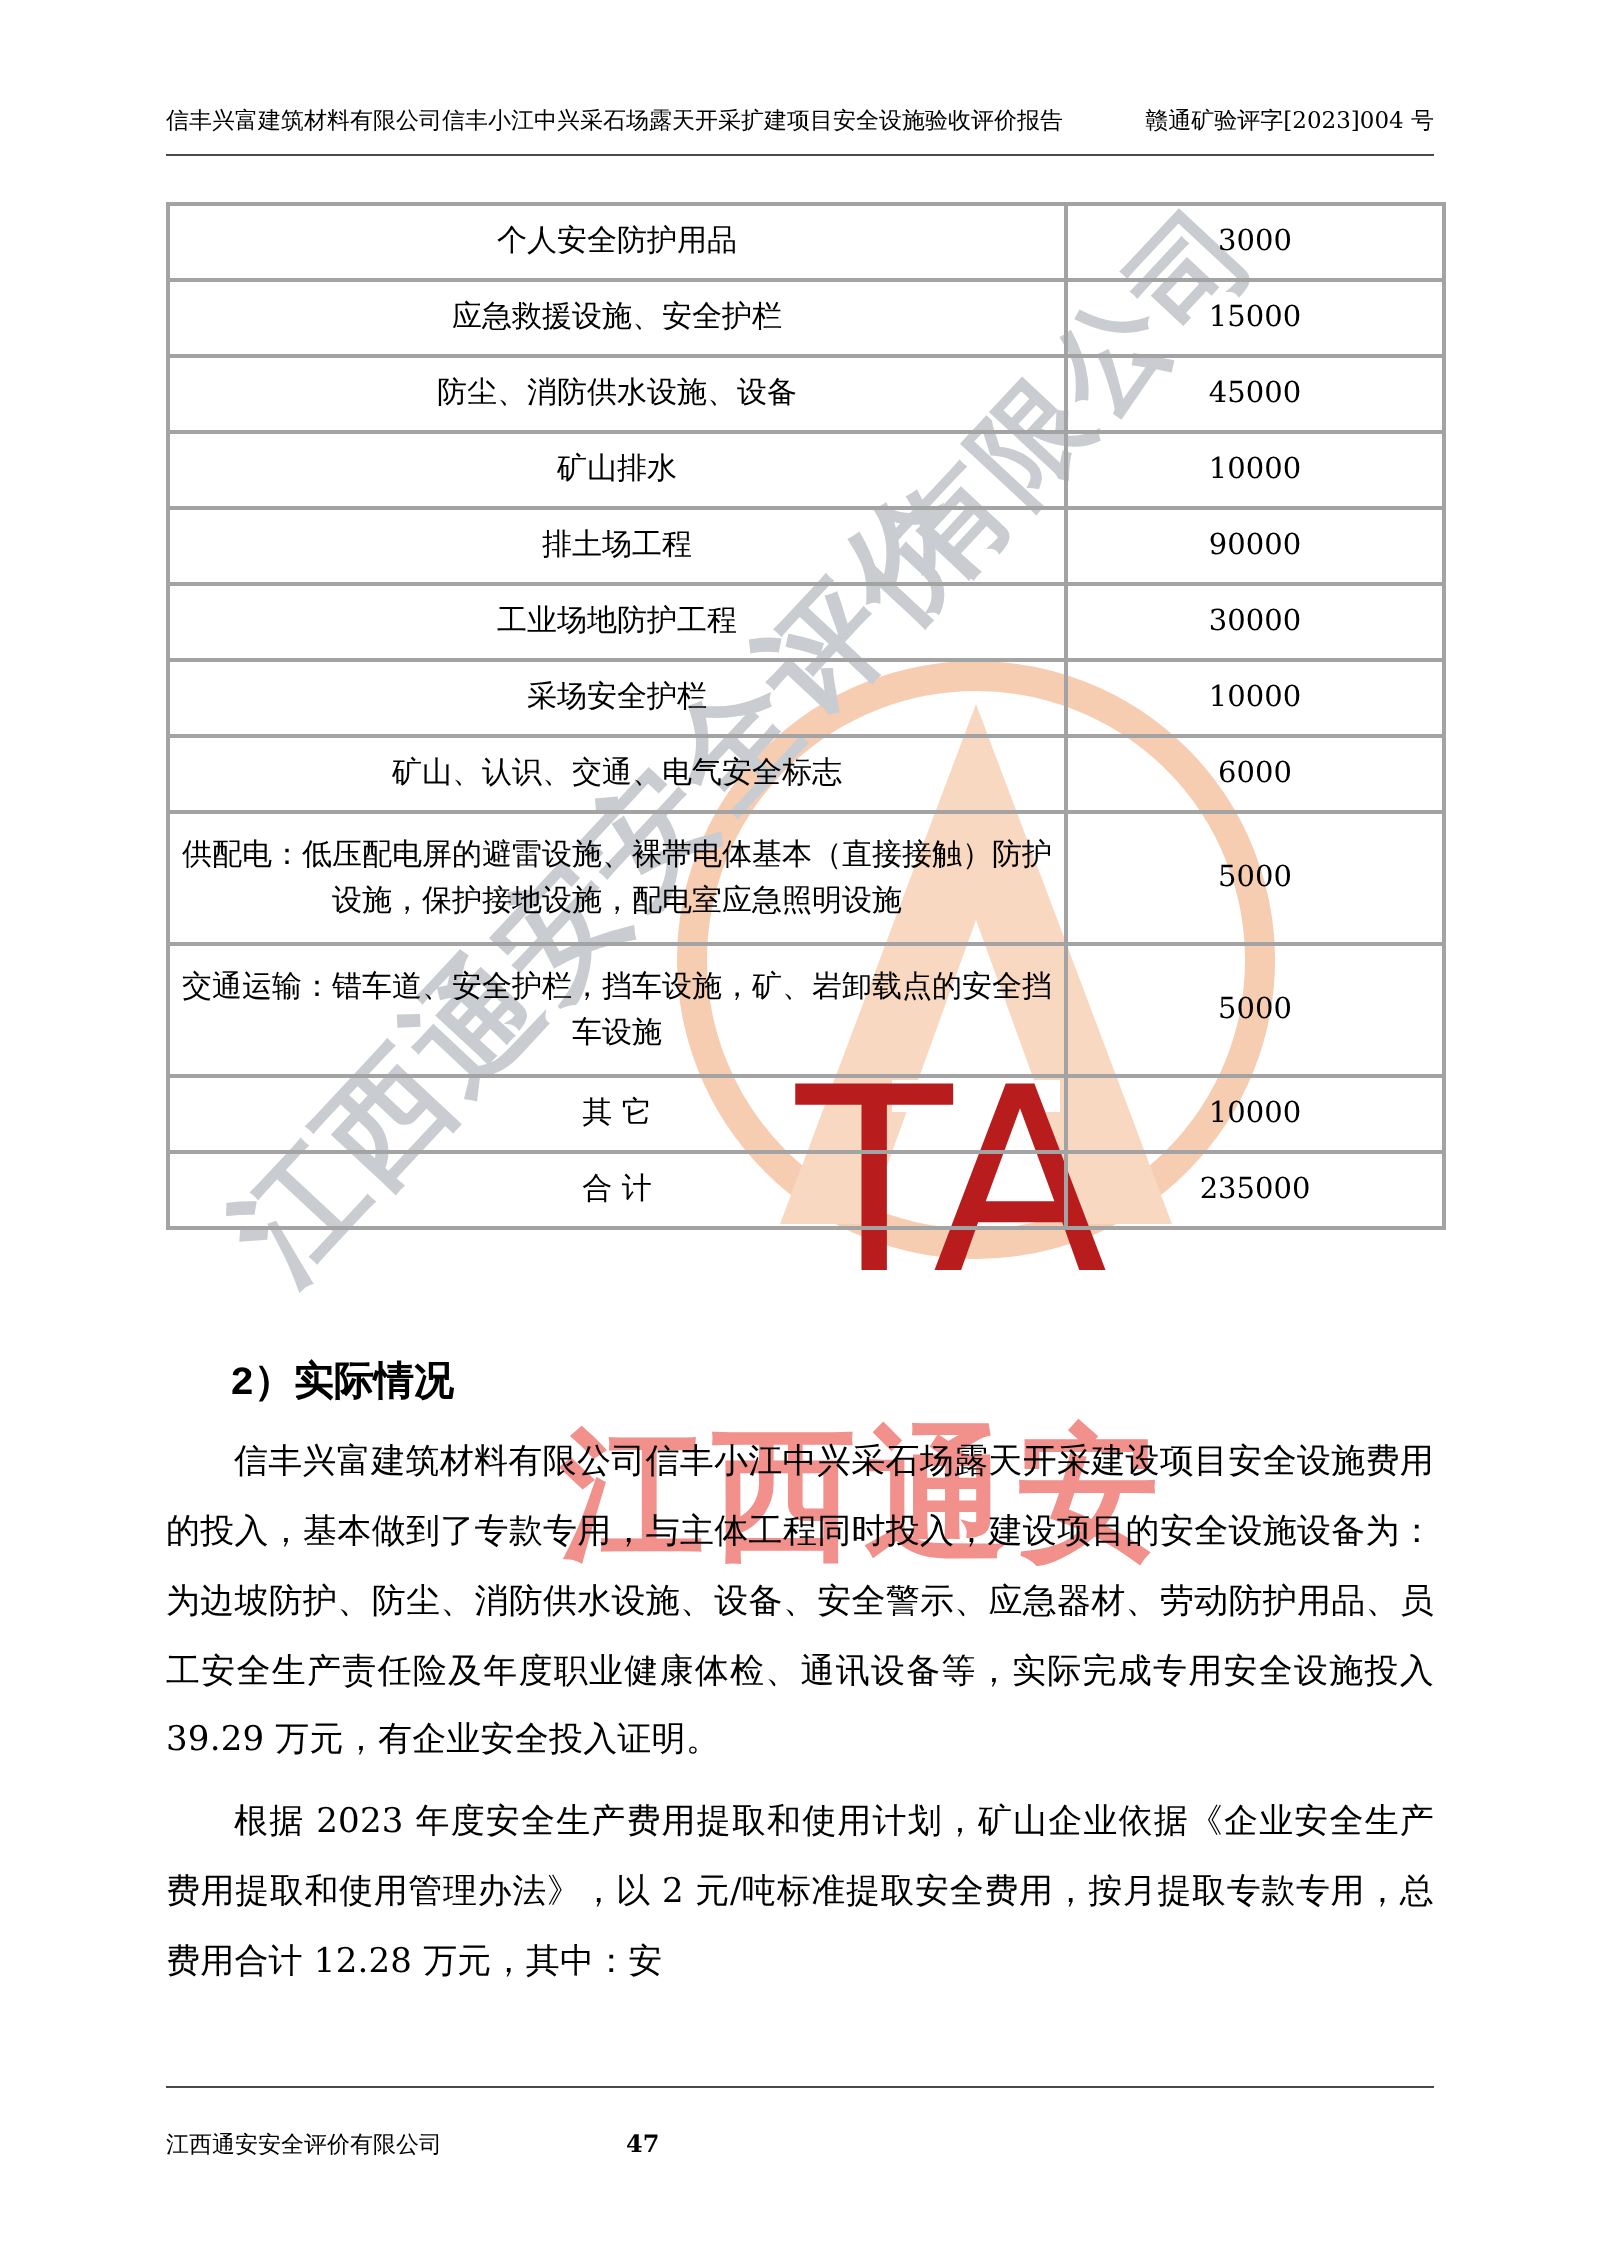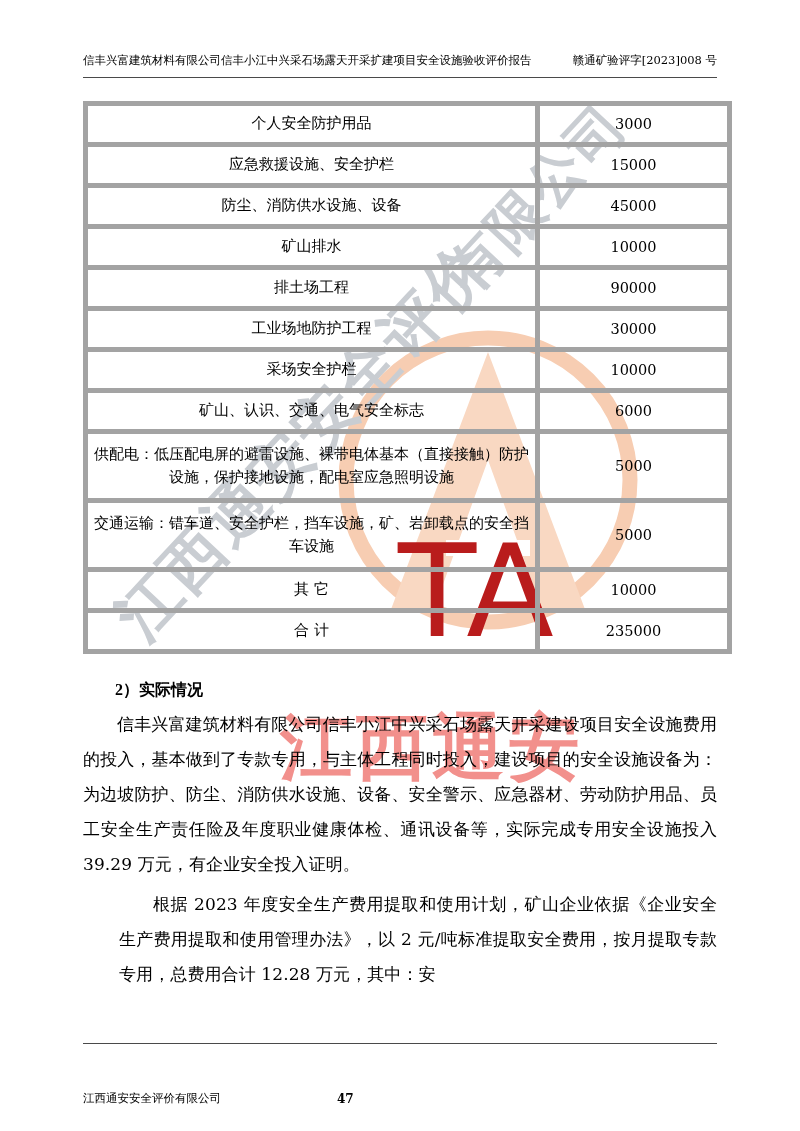--- a/index.html
+++ b/index.html
@@ -117,21 +117,21 @@
   
   .cost-table {
     position: absolute;
     left: 83px;
     top: 101px;
     width: 634px;
     border-collapse: collapse;
     table-layout: fixed;
   }
   .cost-table td {
-    border: 5px solid #a3a3a3;
+    border: 2px solid #a3a3a3;
     font-size: 15px;
     padding: 0;
     color: #000;
   }
   .cost-table td.item {
     width: 447px;
     text-align: center;
     vertical-align: middle;
     line-height: 1.55;
   }
@@ -150,55 +150,54 @@
   .cost-table tr.r2 td { height: 58px; }
 
   
   .body-block {
     position: absolute;
     left: 83px;
     top: 676px;
     width: 634px;
   }
   .sub-heading {
-    font-family: Liberation Serif, serif;
-    font-size: 16px;
+    font-family: Liberation Mono, monospace;
+    font-size: 20px;
     font-weight: 700;
     margin: 0 0 4px 0;
     padding-left: 32px;
     line-height: 1.7;
   }
   .para {
     font-size: 17px;
     line-height: 2.05;
     margin: 0 0 2px 0;
     text-align: justify;
     text-indent: 34px;
     letter-spacing: 0.1px;
   }
-  .para.second { margin-top: 6px; margin-left: 36px; }
+  .para.second { margin-top: 6px; }
 
   
   .footer-rule {
     position: absolute;
     left: 83px;
     top: 1043px;
     width: 634px;
     height: 1px;
     background: #4a4a4a;
   }
   .doc-footer {
     position: absolute;
     left: 83px;
-    top: 1091px;
+    top: 1065px;
     width: 634px;
     font-size: 11.5px;
     display: flex;
-    align-items: flex-end;
-    gap: 24px;
+    align-items: flex-start;
   }
   .doc-footer .ftr-left { width: 230px; }
   .doc-footer .ftr-page {
     font-family: "DejaVu Serif", "Liberation Serif", serif;
     font-weight: 700;
     font-size: 12px;
   }
 </style>
 </head>
 <body>
@@ -214,21 +213,21 @@
     <div class="wm-diag-text wm-diag-a">有限公司</div>
     <div class="wm-diag-text wm-diag-b">江西通安安全评价</div>
     <div class="wm-blue-text">TA</div>
     <div class="wm-red-text">江西通安</div>
   </div>
 
   <div class="content">
 
     <div class="doc-header">
       <span class="hdr-left">信丰兴富建筑材料有限公司信丰小江中兴采石场露天开采扩建项目安全设施验收评价报告</span>
-      <span class="hdr-right">赣通矿验评字[2023]008 号</span>
+      <span class="hdr-right">赣通矿验评字[2023]004 号</span>
     </div>
     <div class="header-rule"></div>
 
     <table class="cost-table">
       <tbody>
           <tr class="r1">
             <td class="item">个人安全防护用品</td>
             <td class="amount">3000</td>
           </tr>
           <tr class="r1">

